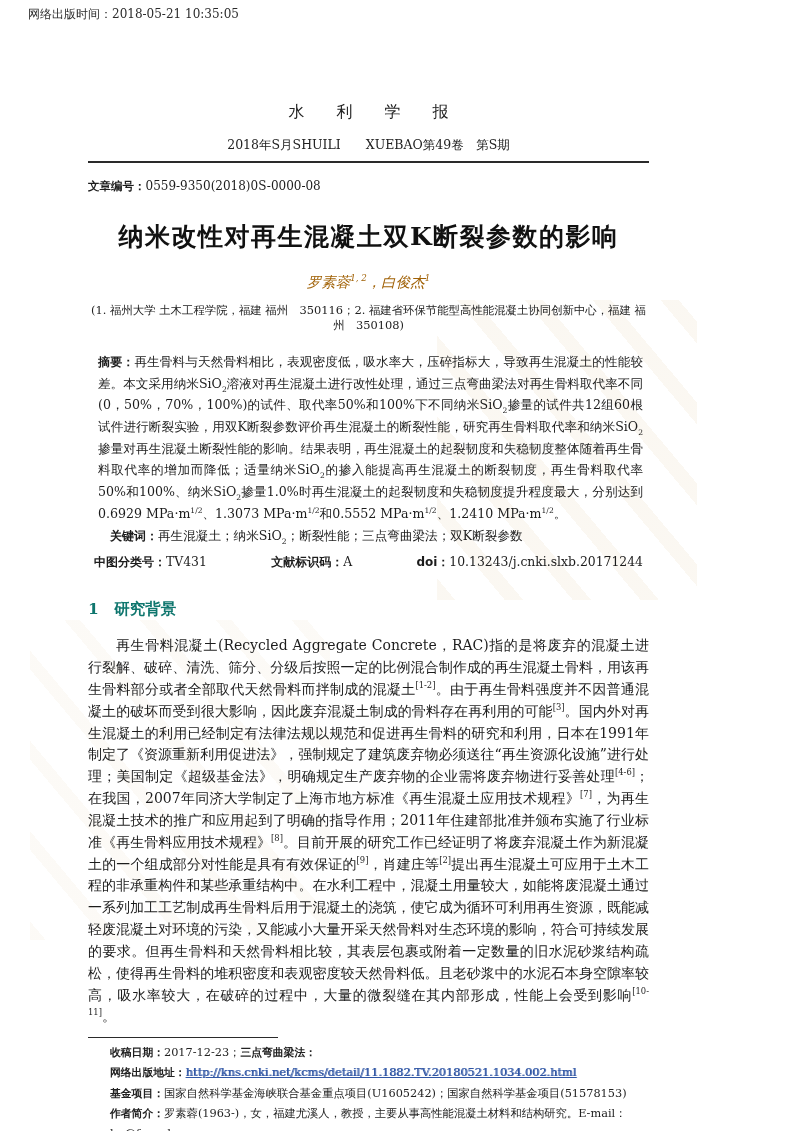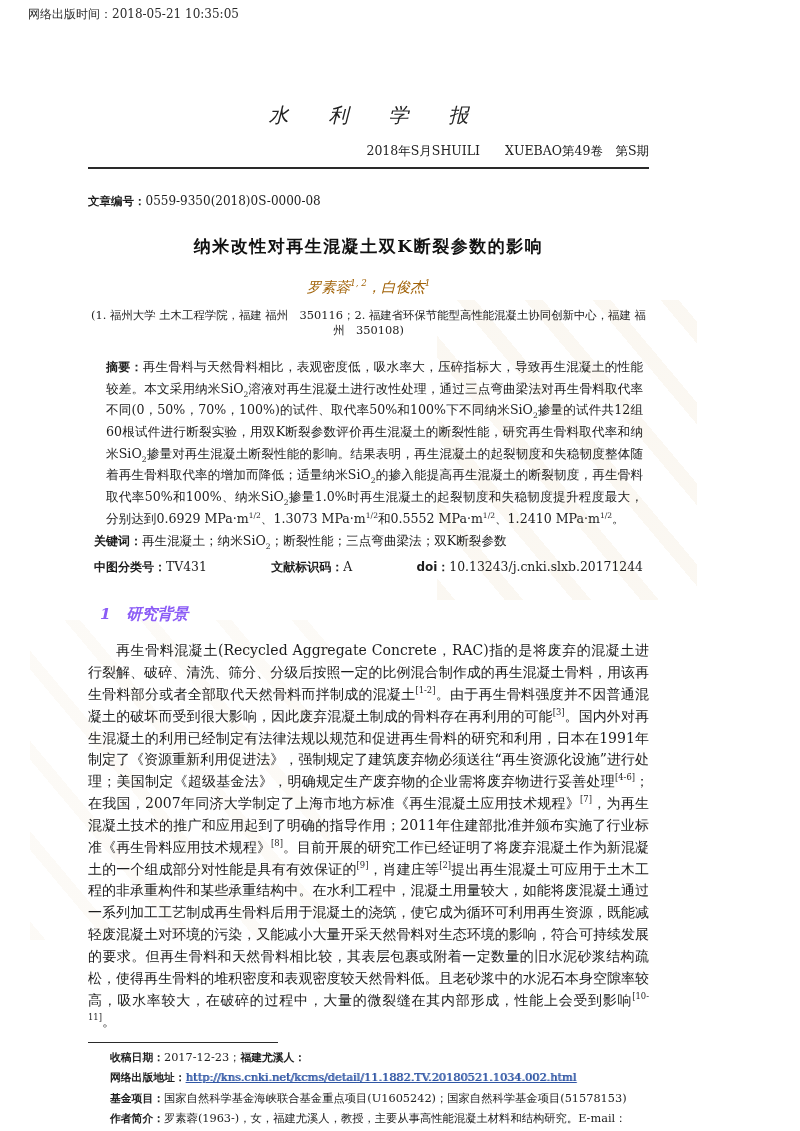--- a/index.html
+++ b/index.html
@@ -10,36 +10,36 @@
   .bg-mark{position:absolute;z-index:0;opacity:.5;pointer-events:none;}
   .bg-mark-1{top:300px;right:40px;width:260px;height:300px;
     background:repeating-linear-gradient(50deg,rgba(226,202,160,.28) 0 14px,transparent 14px 52px);}
   .bg-mark-2{top:620px;left:30px;width:300px;height:320px;
     background:repeating-linear-gradient(50deg,rgba(228,206,168,.20) 0 12px,transparent 12px 58px);}
 
   .pub-time{position:absolute;top:6px;left:28px;font-size:12px;color:#2b2b2b;z-index:2;}
 
   .content{position:absolute;left:88px;right:88px;top:0;z-index:1;}
 
-  .j-title{margin-top:102px;text-align:center;font-size:20px;color:#222;font-style:italic;}
-  .j-row{display:flex;justify-content:flex-end;align-items:baseline;margin-top:14px;font-size:12.5px;color:#222;}
+  .j-title{margin-top:102px;text-align:center;font-size:16px;color:#222;}
+  .j-row{display:flex;justify-content:center;align-items:baseline;margin-top:14px;font-size:12.5px;color:#222;}
   .j-rule{margin-top:7px;border-top:2px solid #2a2a2a;}
-  .article-no{margin-top:25px;font-size:12px;}
+  .article-no{margin-top:16px;font-size:12px;}
   .article-no b{font-family:"DejaVu Sans","Liberation Sans",sans-serif;font-weight:700;font-size:11.5px;}
 
-  h1.paper-title{margin:26px 0 0 0;text-align:center;font-size:17px;font-weight:700;letter-spacing:1.5px;color:#111;}
+  h1.paper-title{margin:26px 0 0 0;text-align:center;font-size:25px;font-weight:700;letter-spacing:1.5px;color:#111;}
   .authors{margin-top:20px;text-align:center;font-size:14.5px;font-style:italic;color:#a16207;}
   .affiliation{margin-top:11px;text-align:center;font-size:11.4px;color:#222;}
 
-  .abstract-block{margin:18px 0 0 12px;padding:0 6px;font-size:12.6px;line-height:1.72;text-align:justify;}
+  .abstract-block{margin:18px 0 0 4px;padding:0 6px;font-size:12.6px;line-height:1.72;text-align:justify;}
   .abstract-block .lbl,.kw-line .lbl,.class-row .lbl{font-family:"DejaVu Sans","Liberation Sans",sans-serif;font-weight:700;font-size:12px;}
-  .kw-line{margin:1px 0 0 0;padding:0 6px;font-size:12.6px;line-height:1.72;}
+  .kw-line{margin:1px 0 0 16px;padding:0 6px;font-size:12.6px;line-height:1.72;}
   .class-row{display:flex;justify-content:space-between;margin-top:4px;padding:0 6px;font-size:12.4px;line-height:1.7;gap:40px;}
 
-  h2.sec-head{margin:27px 0 0 12px;font-size:15.5px;font-weight:700;color:#8b5cf6;font-style:italic;}
+  h2.sec-head{margin:27px 0 0 0;font-size:15.5px;font-weight:700;color:#0f766e;}
   .body-para{margin:15px 0 0 0;font-size:14px;line-height:1.56;text-align:justify;text-indent:2em;}
   .body-para + .body-para{margin-top:0;}
 
   sup{font-size:.6em;line-height:0;}
   sub{font-size:.6em;line-height:0;}
 
   .fn-sep{margin-top:9px;width:190px;border-top:1.5px solid #2a2a2a;}
   .footnotes{margin-top:5px;padding-left:22px;font-size:11.3px;line-height:1.78;color:#222;}
   .footnotes b{font-family:Liberation Mono, monospace;font-weight:700;font-size:10.8px;}
   .url-link{color:#2f55a4;text-decoration:underline;text-shadow:1px 0 0 rgba(47,85,164,.75);cursor:pointer;}
@@ -86,21 +86,21 @@
       <span><span class="lbl">doi：</span><span>10.13243/j.cnki.slxb.20171244</span></span>
     </div>
 
     <h2 class="sec-head">1　研究背景</h2>
 
     <p class="body-para">再生骨料混凝土(Recycled Aggregate Concrete，RAC)指的是将废弃的混凝土进行裂解、破碎、清洗、筛分、分级后按照一定的比例混合制作成的再生混凝土骨料，用该再生骨料部分或者全部取代天然骨料而拌制成的混凝土<sup>[1-2]</sup>。由于再生骨料强度并不因普通混凝土的破坏而受到很大影响，因此废弃混凝土制成的骨料存在再利用的可能<sup>[3]</sup>。国内外对再生混凝土的利用已经制定有法律法规以规范和促进再生骨料的研究和利用，日本在1991年制定了《资源重新利用促进法》，强制规定了建筑废弃物必须送往“再生资源化设施”进行处理；美国制定《超级基金法》，明确规定生产废弃物的企业需将废弃物进行妥善处理<sup>[4-6]</sup>；在我国，2007年同济大学制定了上海市地方标准《再生混凝土应用技术规程》<sup>[7]</sup>，为再生混凝土技术的推广和应用起到了明确的指导作用；2011年住建部批准并颁布实施了行业标准《再生骨料应用技术规程》<sup>[8]</sup>。目前开展的研究工作已经证明了将废弃混凝土作为新混凝土的一个组成部分对性能是具有有效保证的<sup>[9]</sup>，肖建庄等<sup>[2]</sup>提出再生混凝土可应用于土木工程的非承重构件和某些承重结构中。在水利工程中，混凝土用量较大，如能将废混凝土通过一系列加工工艺制成再生骨料后用于混凝土的浇筑，使它成为循环可利用再生资源，既能减轻废混凝土对环境的污染，又能减小大量开采天然骨料对生态环境的影响，符合可持续发展的要求。但再生骨料和天然骨料相比较，其表层包裹或附着一定数量的旧水泥砂浆结构疏松，使得再生骨料的堆积密度和表观密度较天然骨料低。且老砂浆中的水泥石本身空隙率较高，吸水率较大，在破碎的过程中，大量的微裂缝在其内部形成，性能上会受到影响<sup>[10-11]</sup>。</p>
 
     <div class="fn-sep"></div>
 
     <div class="footnotes">
-      <div><b>收稿日期：</b><span>2017-12-23；</span><b>福建尤溪人：</b></div>
+      <div><b>收稿日期：</b><span>2017-12-23；</span><b>三点弯曲梁法：</b></div>
       <div><b>网络出版地址：</b><span class="url-link">http://kns.cnki.net/kcms/detail/11.1882.TV.20180521.1034.002.html</span></div>
       <div><b>基金项目：</b><span>国家自然科学基金海峡联合基金重点项目(U1605242)；国家自然科学基金项目(51578153)</span></div>
       <div><b>作者简介：</b><span>罗素蓉(1963-)，女，福建尤溪人，教授，主要从事高性能混凝土材料和结构研究。E-mail：lsr@fzu.edu.cn</span></div>
     </div>
 
     <div class="page-num">— 1 —</div>
 
   </div>
 </div>
 

